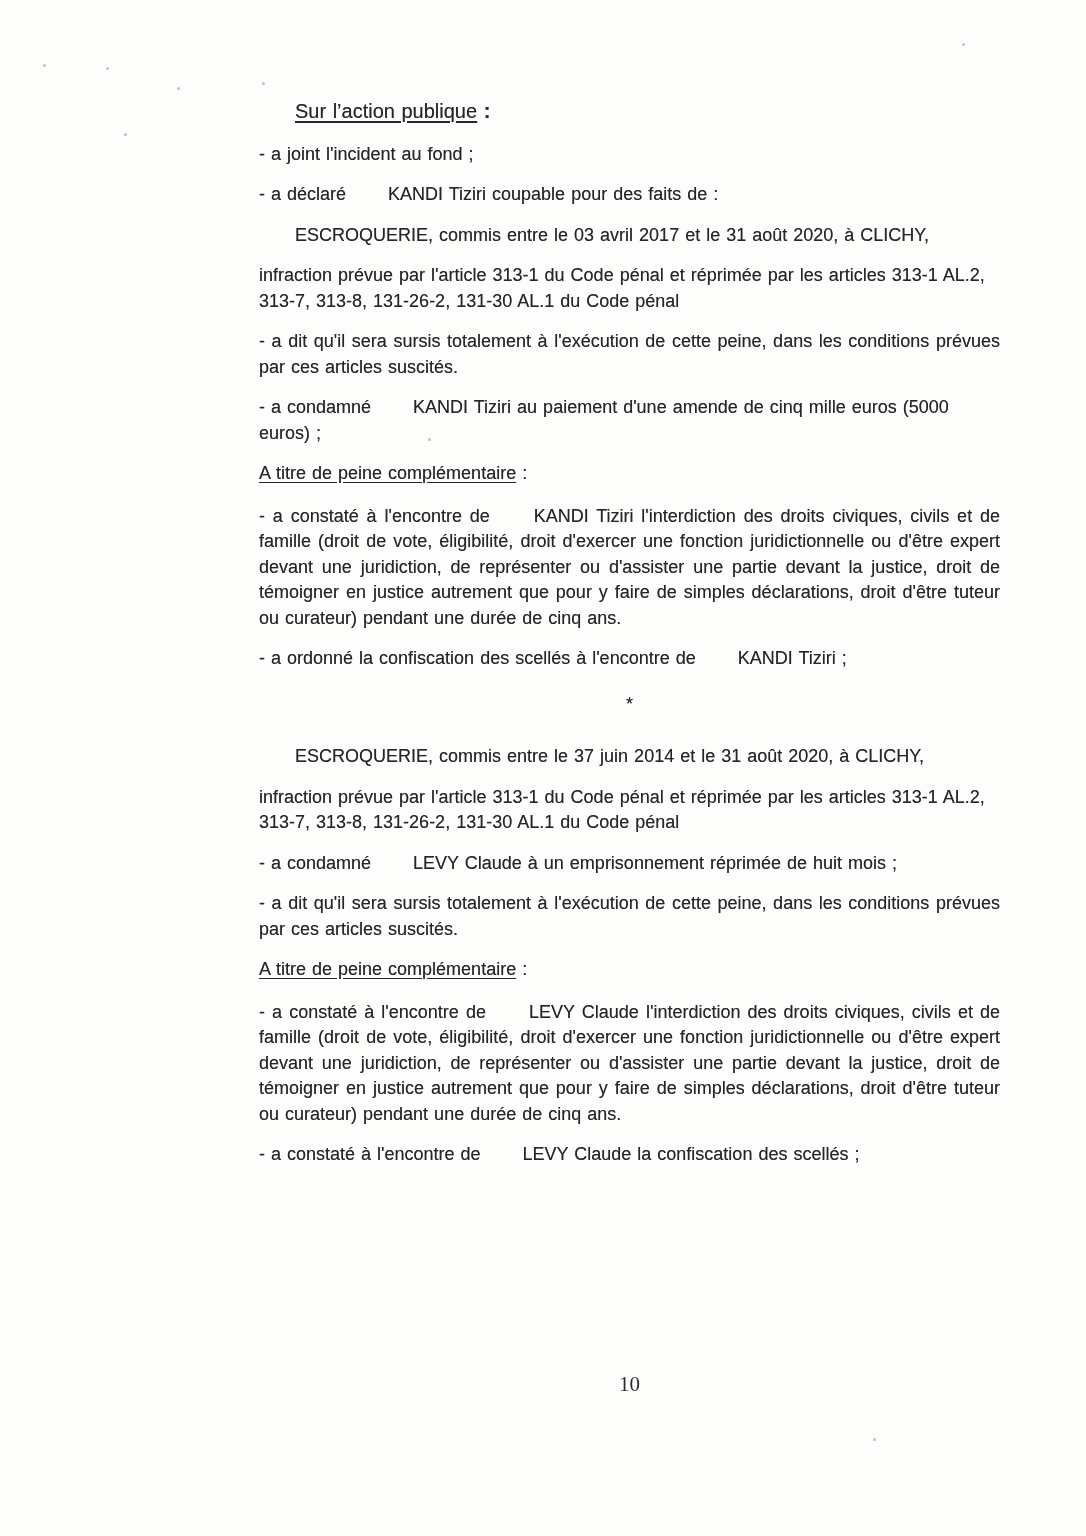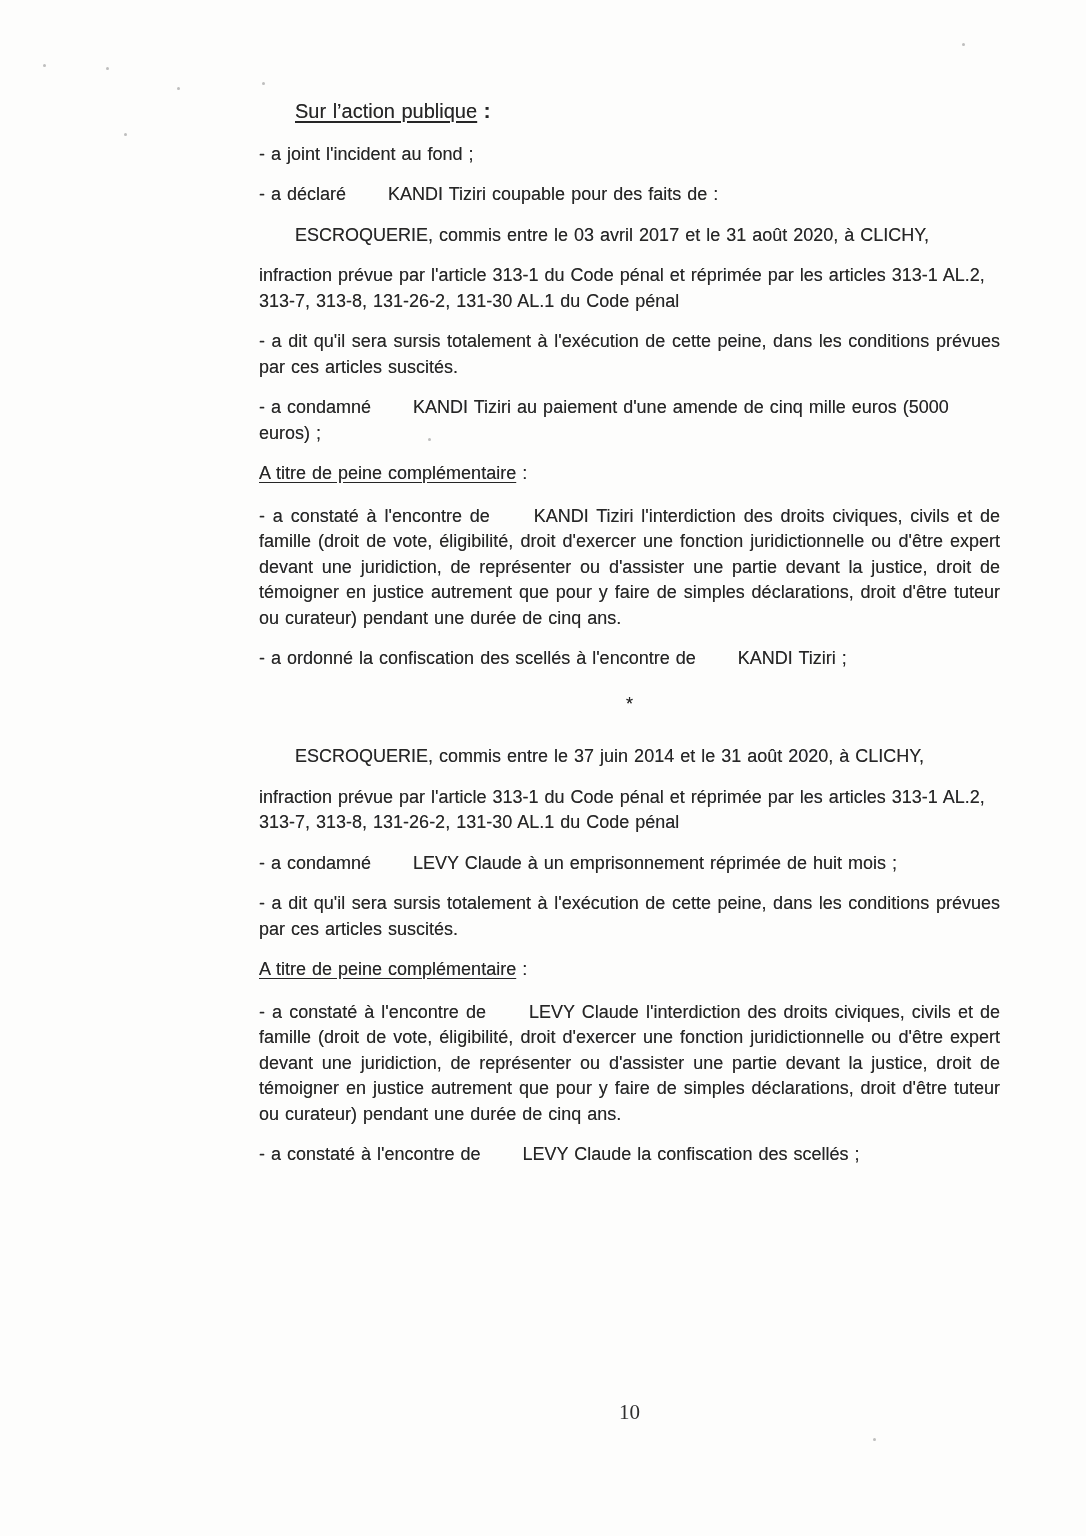--- a/index.html
+++ b/index.html
@@ -49,21 +49,20 @@
   .underline { text-decoration: underline; text-underline-offset: 3px; }
   .page-number {
     position: absolute;
     left: 259px;
     top: 1372px;
     width: 741px;
     text-align: center;
     font-family: "Liberation Serif", serif;
     font-size: 21px;
     color: #2e2e2e;
-    margin-top: 28px;
   }
   .speck {
     position: absolute;
     background: #8a8a8a;
     border-radius: 50%;
     width: 3px;
     height: 3px;
     opacity: 0.55;
   }
 </style>

